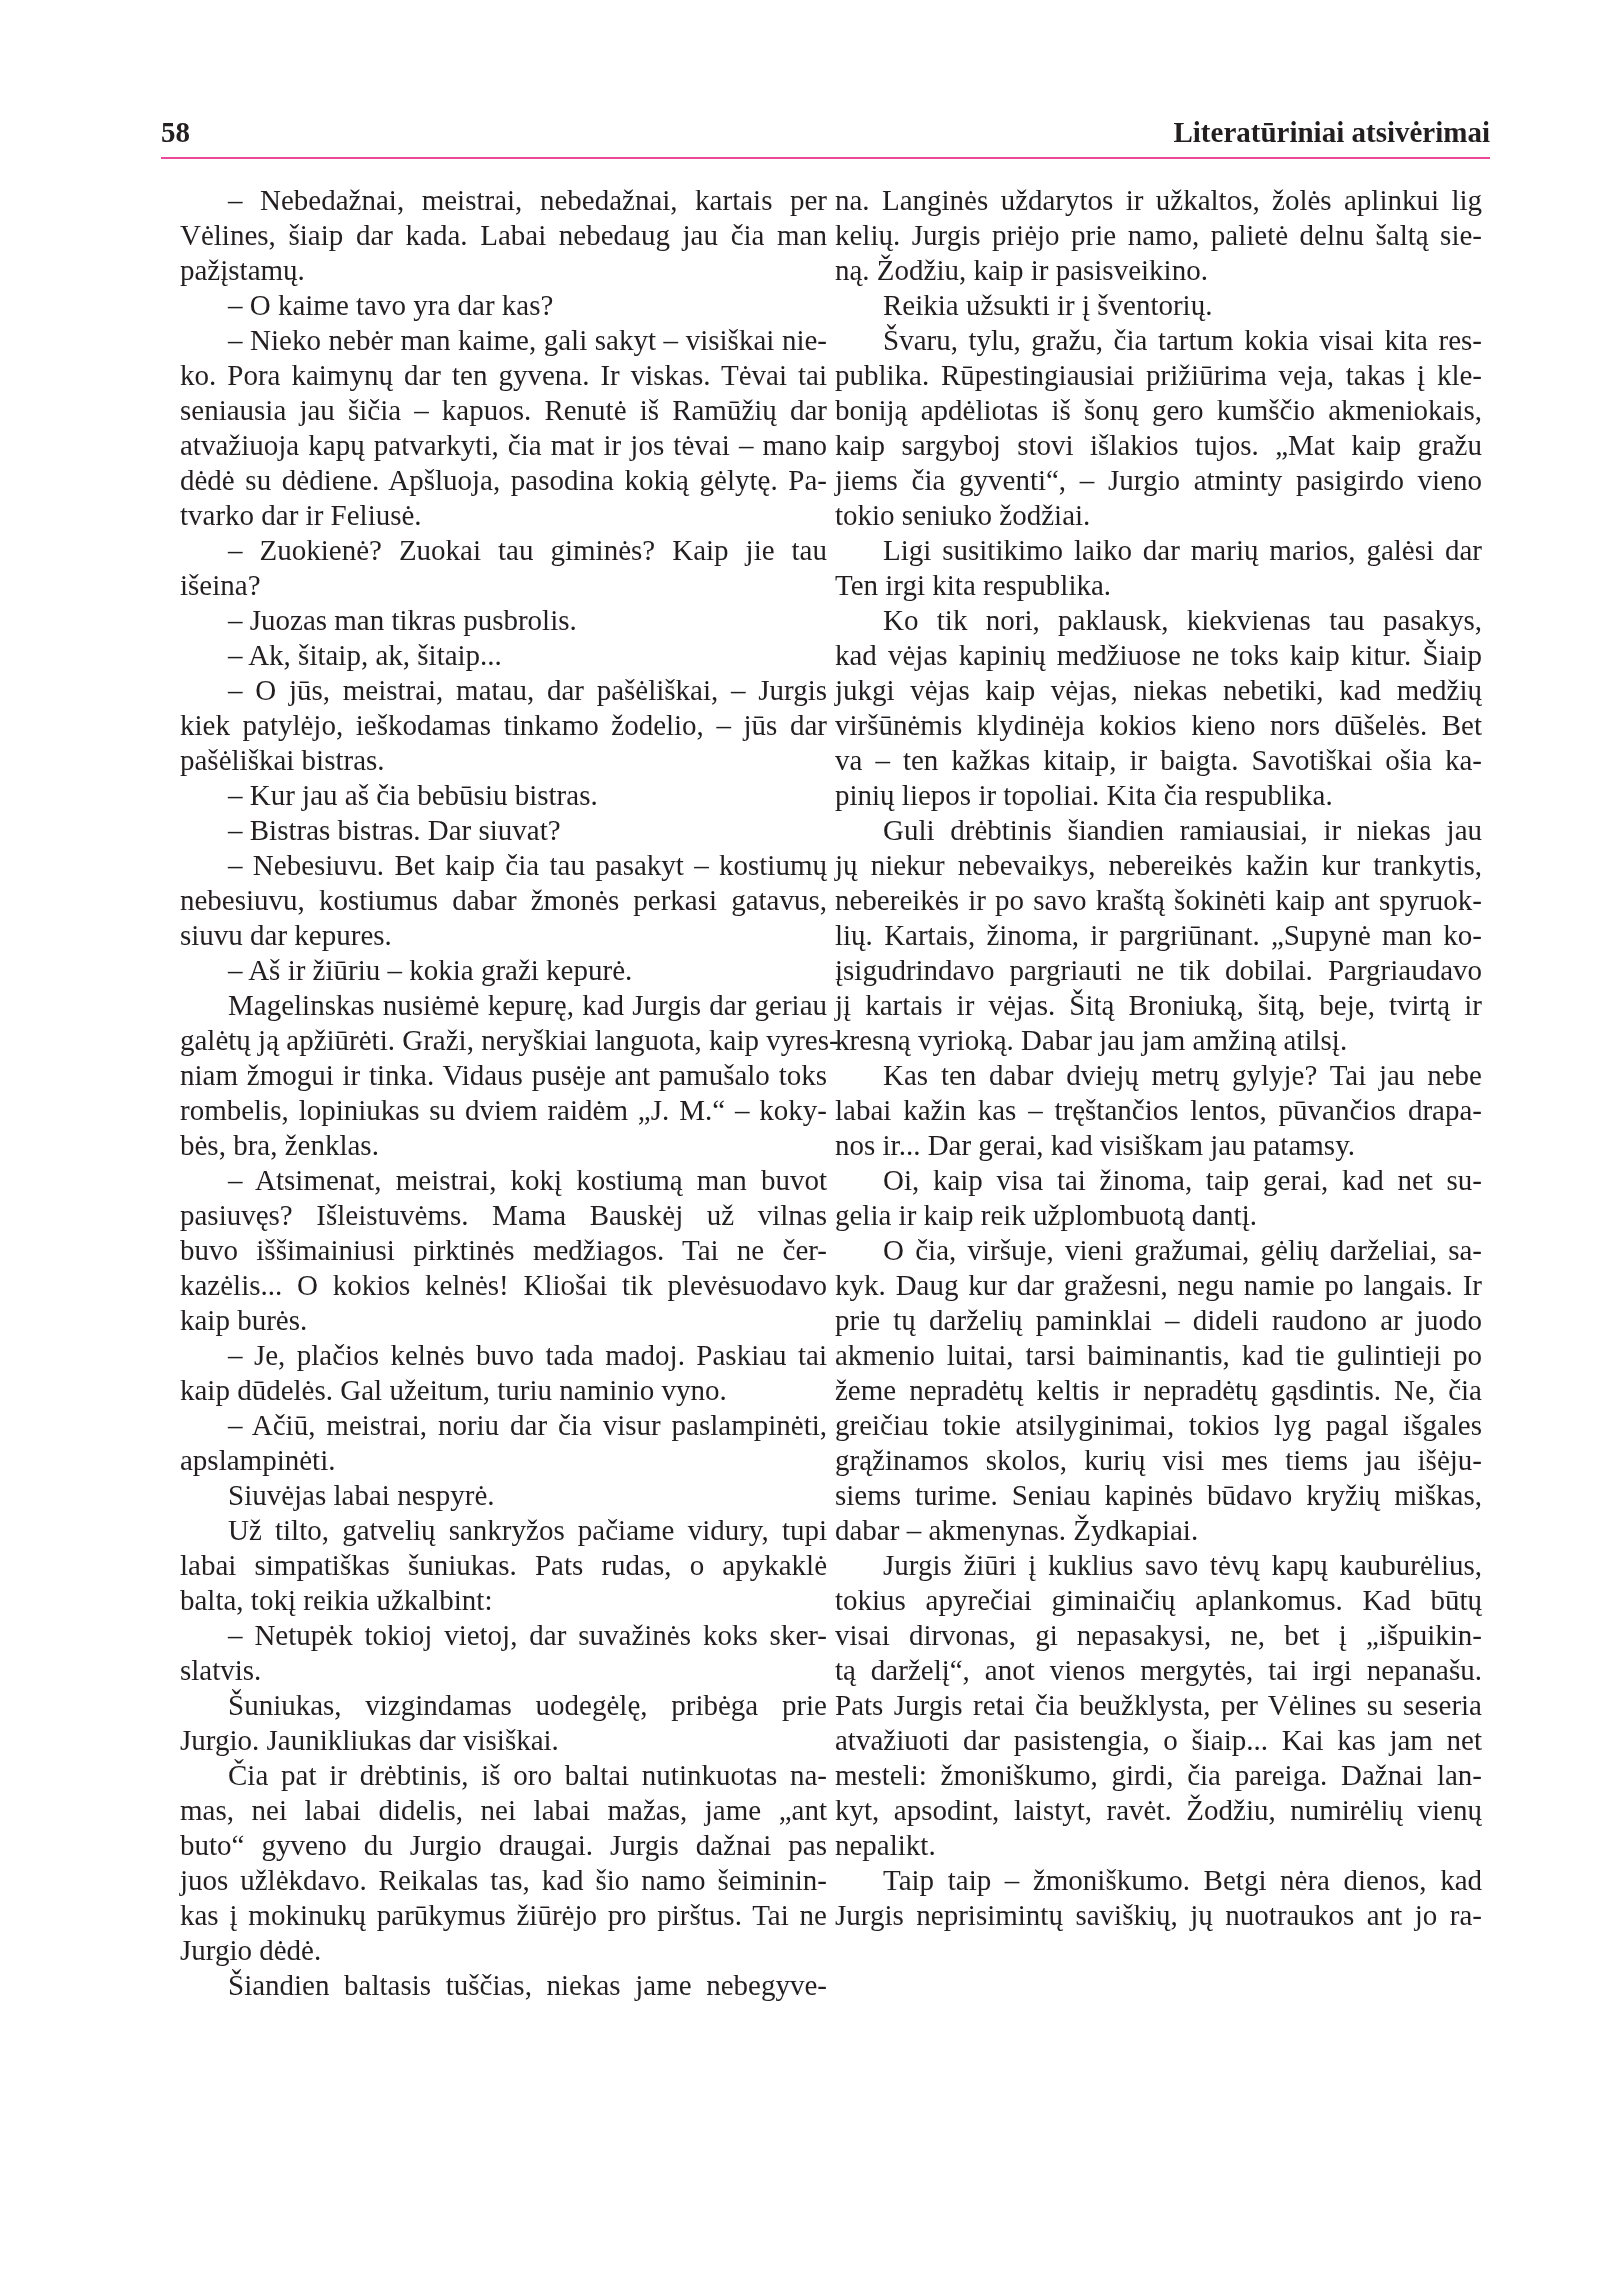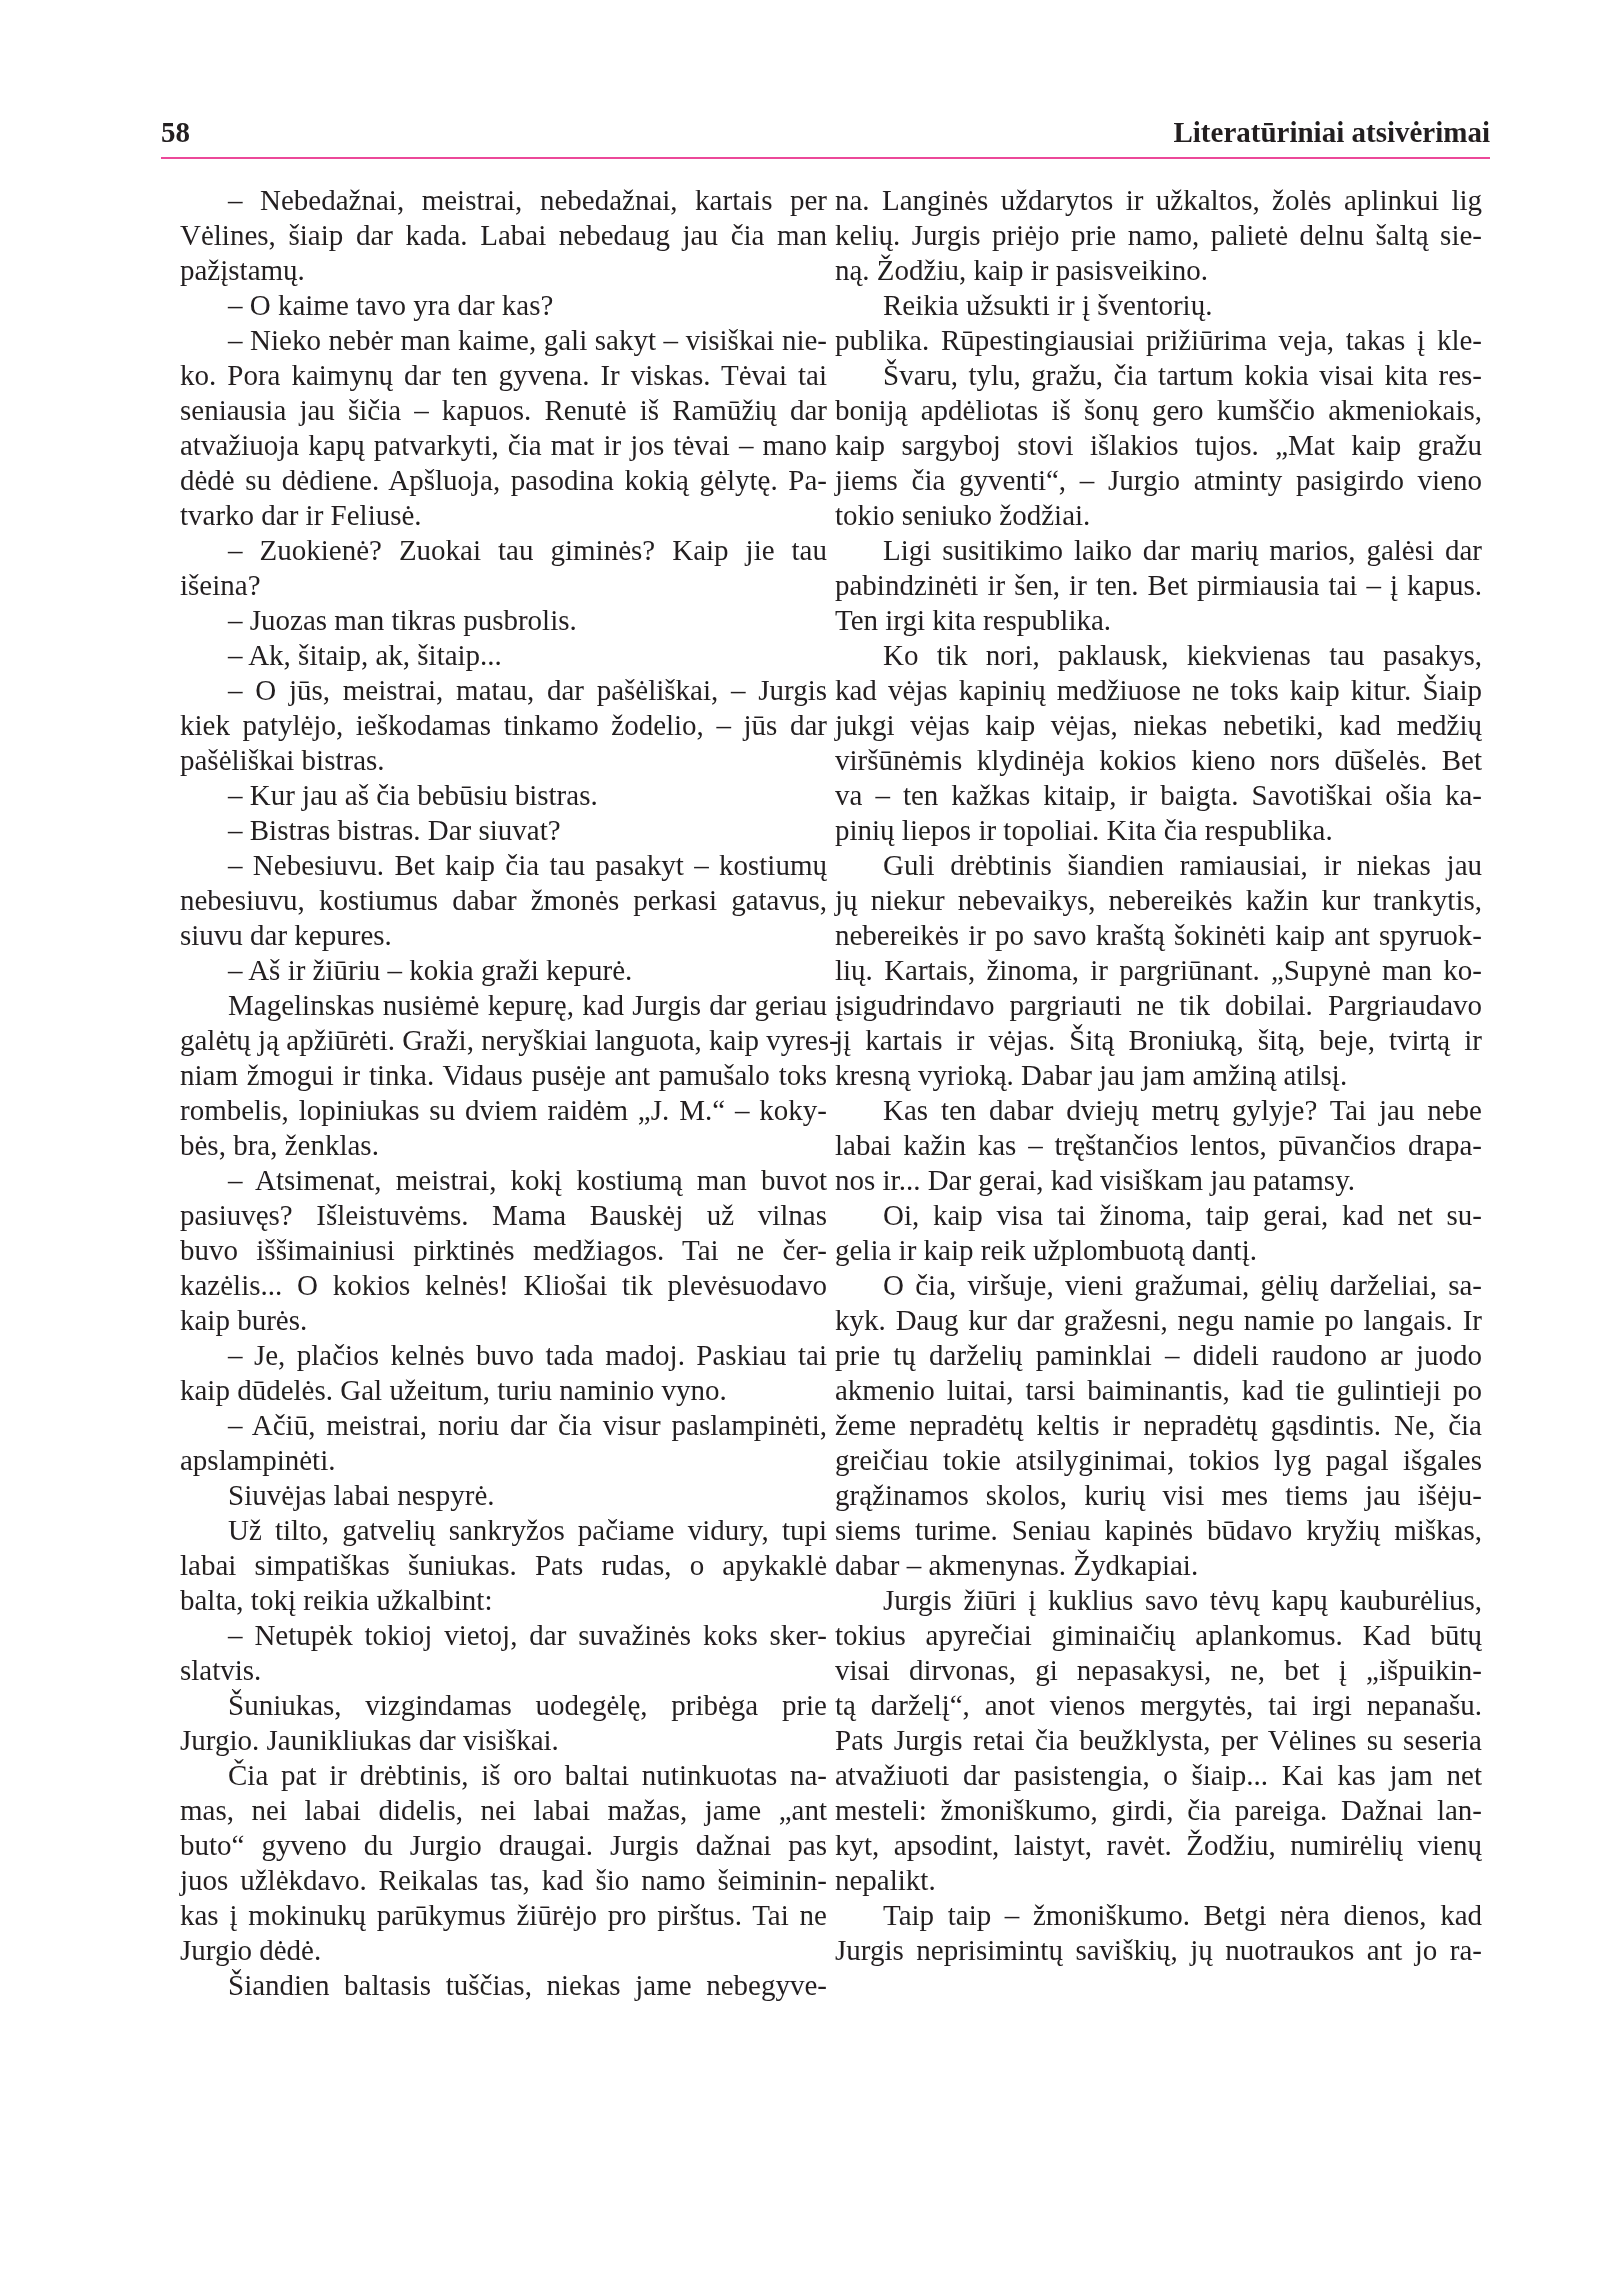--- a/index.html
+++ b/index.html
@@ -123,30 +123,29 @@
 <div class="col col-right" id="col-right">
     <div class="para">
       <span class="line">na. Langinės uždarytos ir užkaltos, žolės aplinkui lig</span>
       <span class="line">kelių. Jurgis priėjo prie namo, palietė delnu šaltą sie-</span>
       <span class="line last">ną. Žodžiu, kaip ir pasisveikino.</span>
     </div>
     <div class="para">
       <span class="line indent last">Reikia užsukti ir į šventorių.</span>
     </div>
     <div class="para">
+      <span class="line indent">Švaru, tylu, gražu, čia tartum kokia visai kita res-</span>
       <span class="line">publika. Rūpestingiausiai prižiūrima veja, takas į kle-</span>
-      <span class="line indent">Švaru, tylu, gražu, čia tartum kokia visai kita res-</span>
       <span class="line">boniją apdėliotas iš šonų gero kumščio akmeniokais,</span>
       <span class="line">kaip sargyboj stovi išlakios tujos. „Mat kaip gražu</span>
       <span class="line">jiems čia gyventi“, – Jurgio atminty pasigirdo vieno</span>
       <span class="line last">tokio seniuko žodžiai.</span>
     </div>
     <div class="para">
       <span class="line indent">Ligi susitikimo laiko dar marių marios, galėsi dar</span>
-      <span class="line">pabindzinėti ir šen, ir ten. Bet pirmiausia tai – į kapus.</span>
       <span class="line last">Ten  irgi kita respublika.</span>
     </div>
     <div class="para">
       <span class="line indent">Ko tik nori, paklausk, kiekvienas tau pasakys,</span>
       <span class="line">kad vėjas kapinių medžiuose ne toks kaip kitur. Šiaip</span>
       <span class="line">jukgi  vėjas kaip vėjas, niekas nebetiki, kad medžių</span>
       <span class="line">viršūnėmis klydinėja kokios kieno nors dūšelės. Bet</span>
       <span class="line">va – ten kažkas kitaip, ir baigta. Savotiškai ošia ka-</span>
       <span class="line last">pinių liepos ir topoliai. Kita čia respublika.</span>
     </div>

